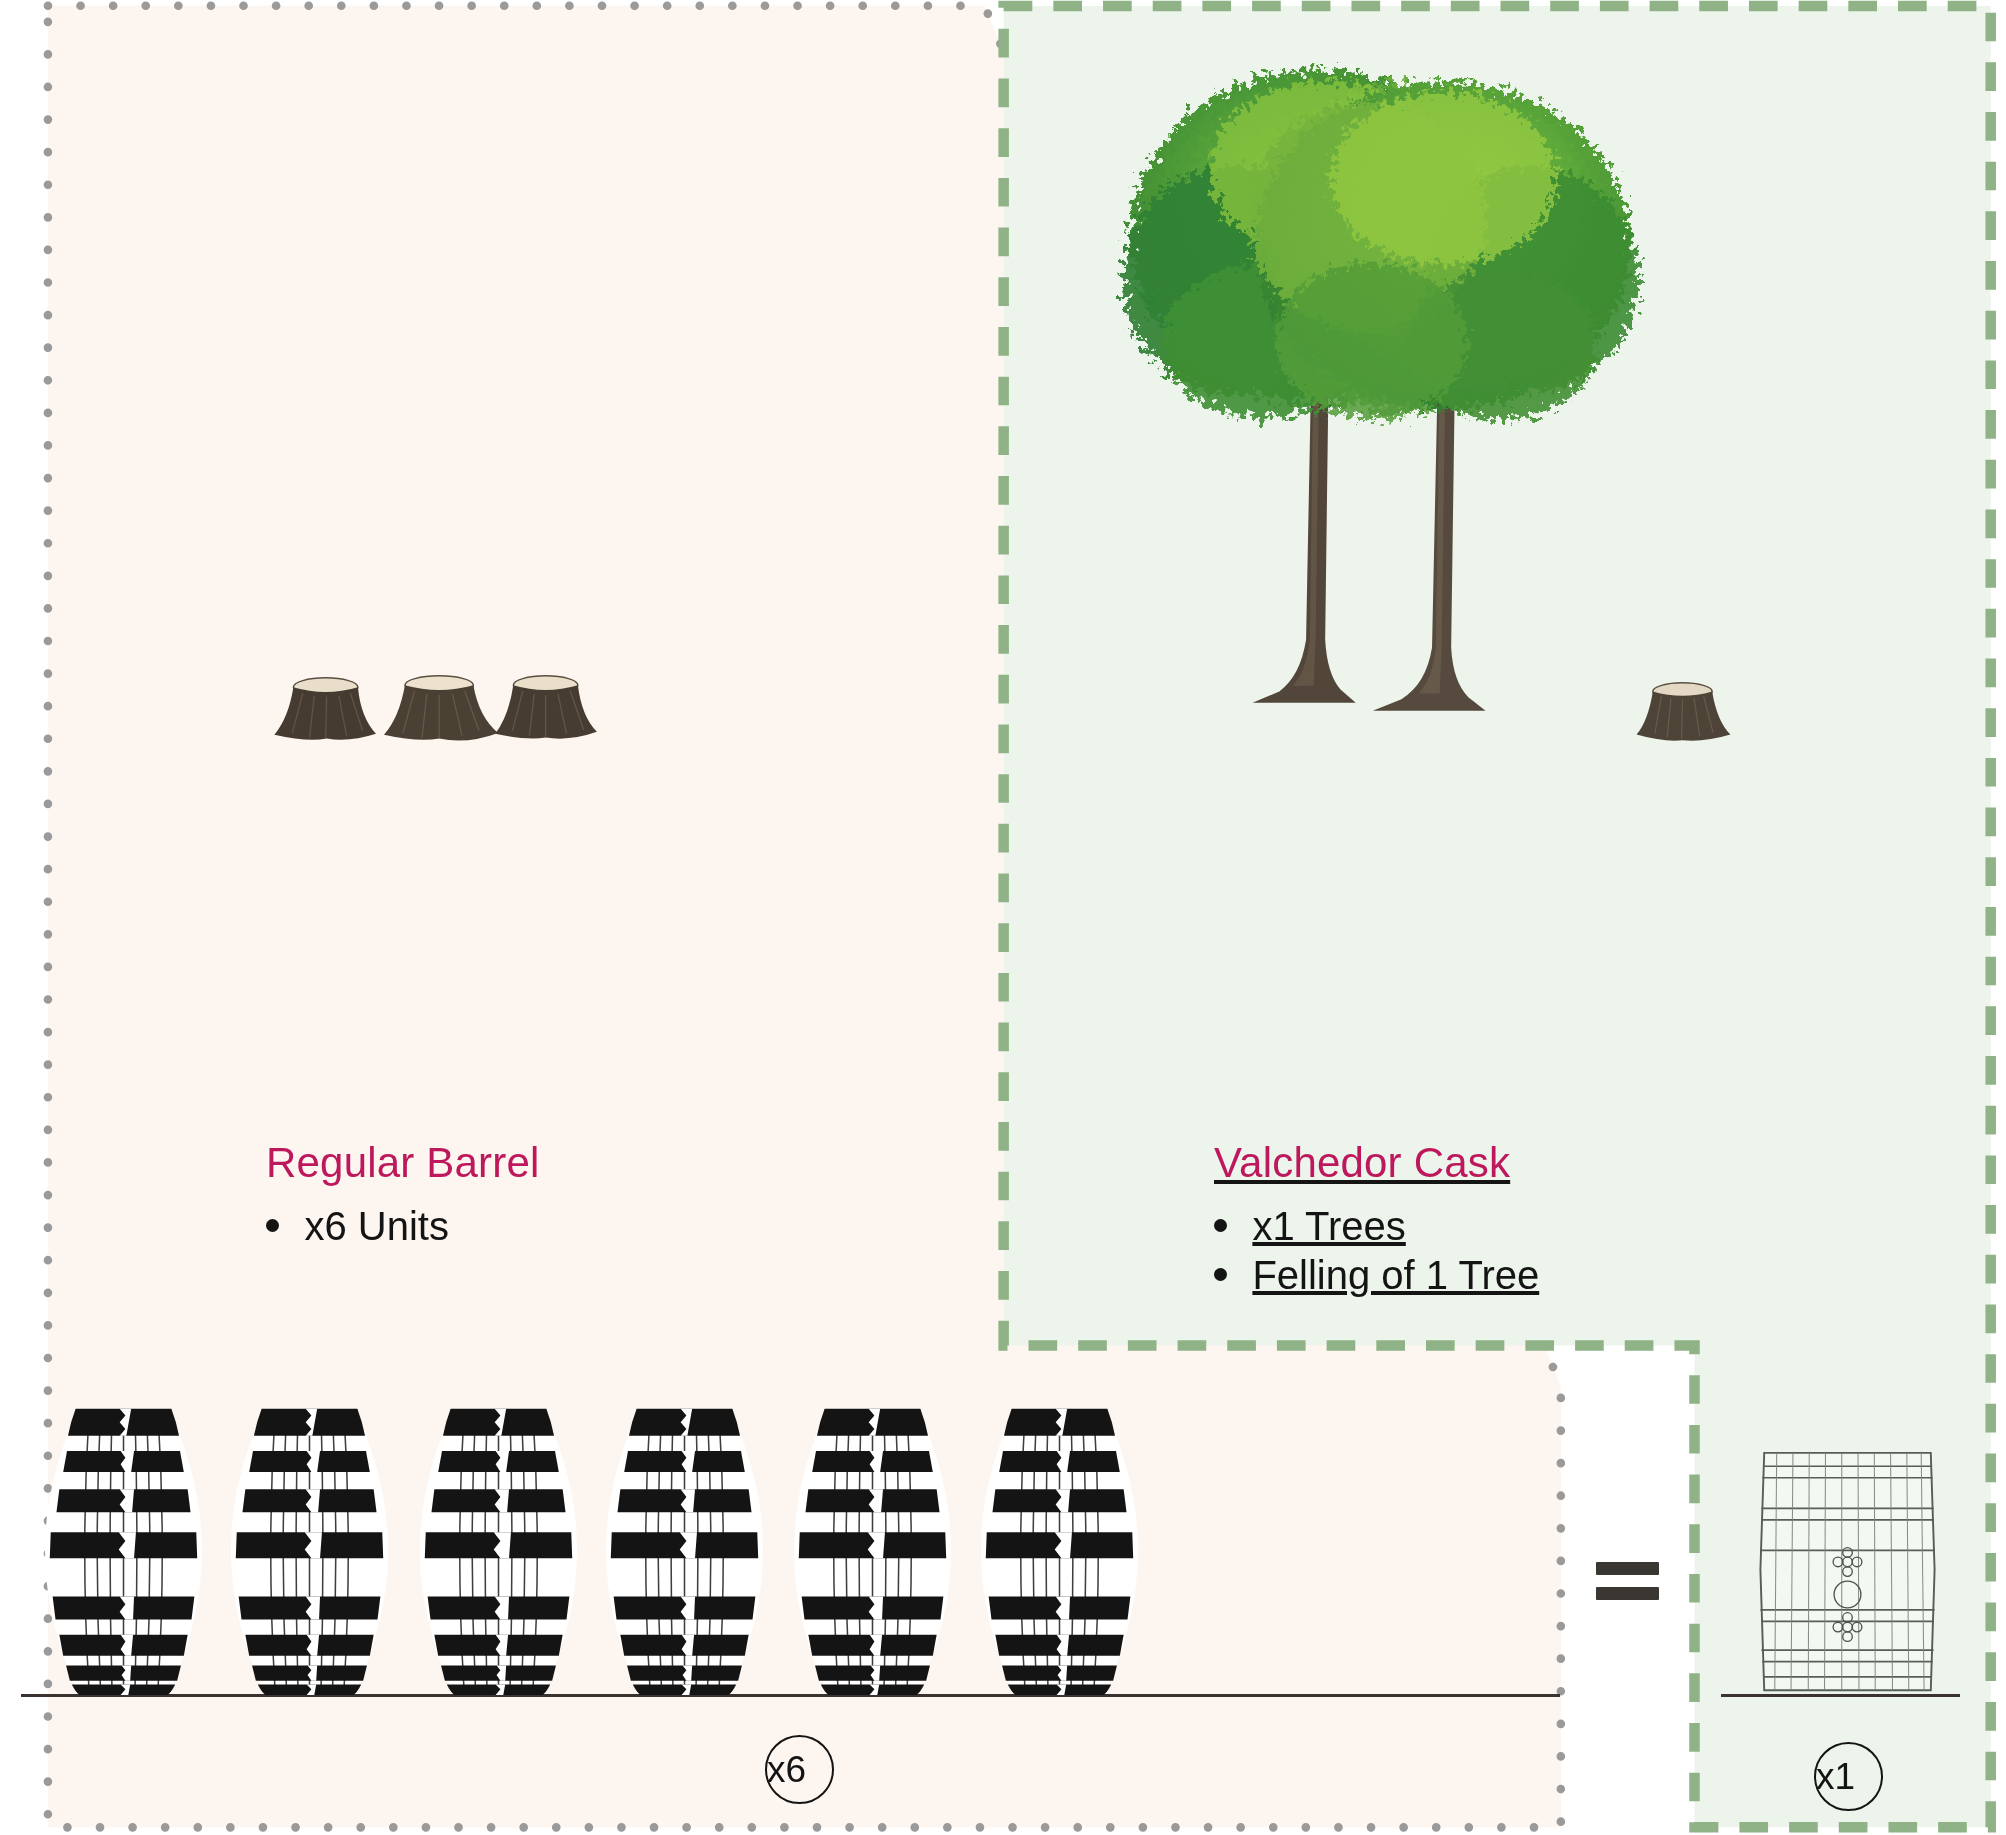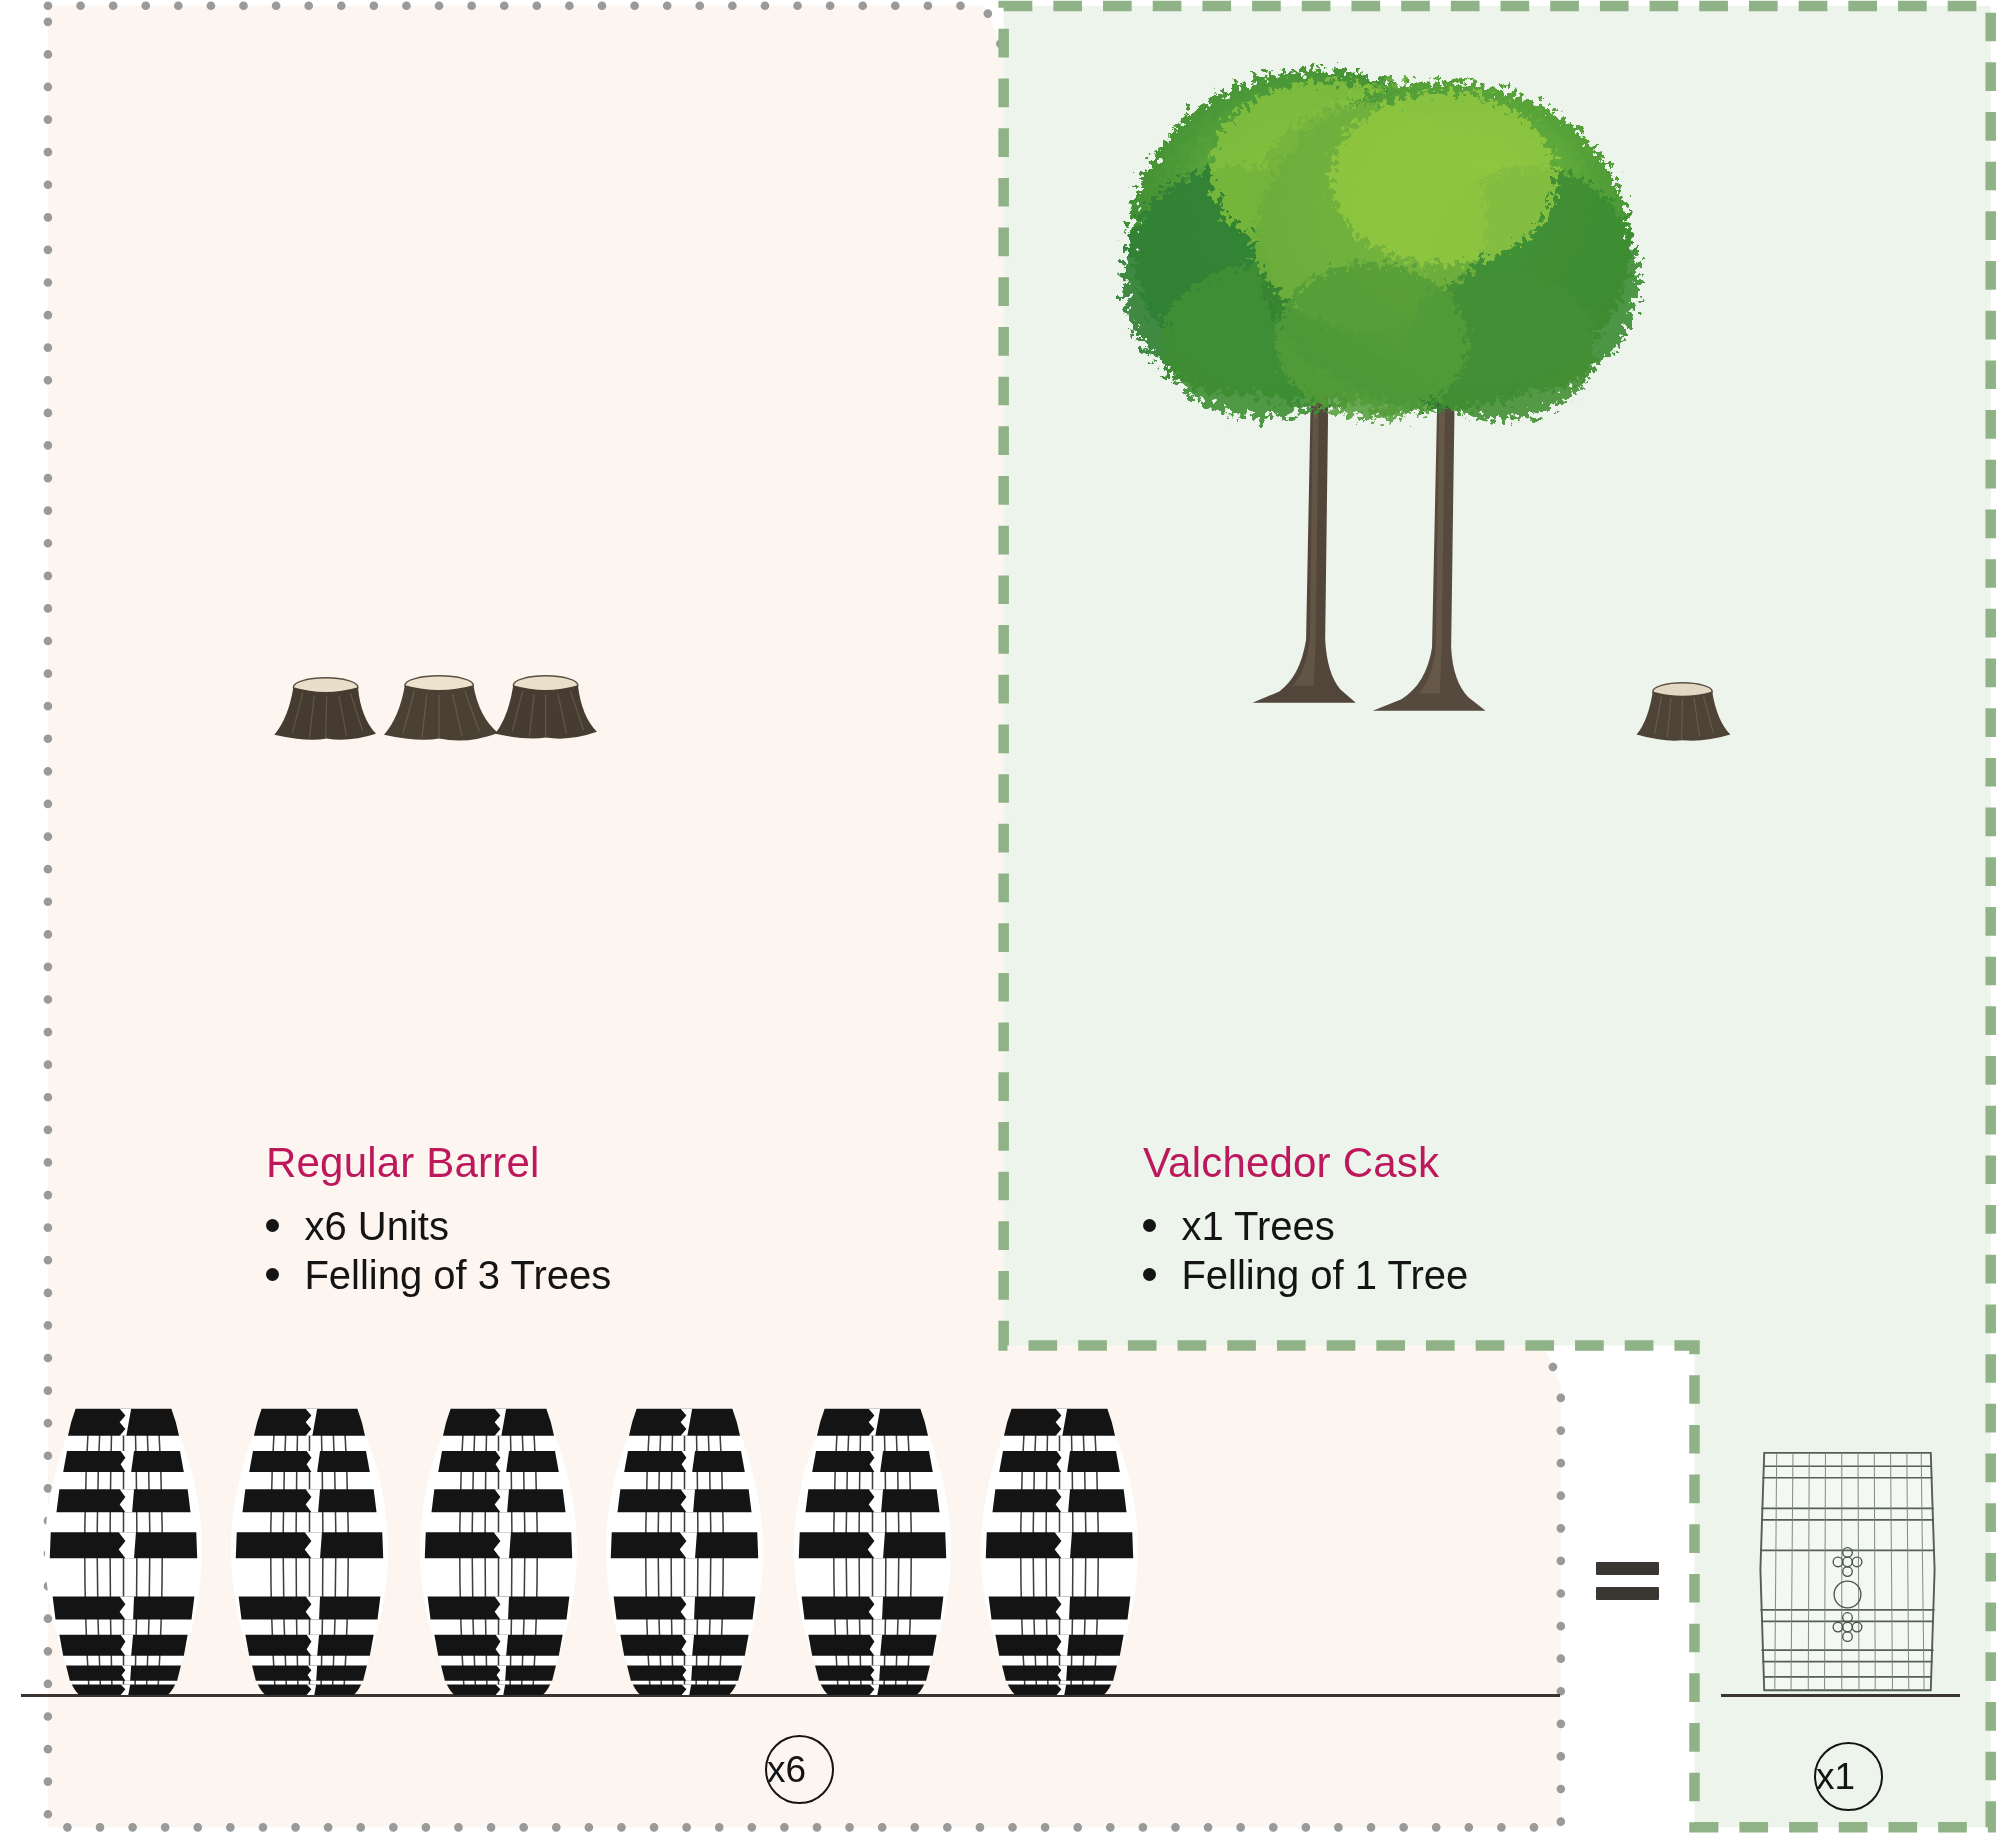--- a/index.html
+++ b/index.html
@@ -62,21 +62,21 @@
     display: inline-block;
     width: 13.4px; height: 13.4px;
     border-radius: 50%;
     background: #141414;
     margin-right: 25px;
     flex: 0 0 auto;
     position: relative;
     top: -7.6px;
   }
   #text-left  { left: 266px;  top: 1139px; }
-  #text-right { left: 1143px; top: 1139px; }
+  #text-right { left: 1214px; top: 1139px; text-decoration: underline; }
 
   
   .barrel { position: absolute; }
   .barrel svg { display: block; }
 
   
   #equals {
     position: absolute;
     left: 1596px; top: 1562px;
     width: 63px; height: 38px;
@@ -234,24 +234,20 @@
 
   <div class="ground" id="ground-left"></div>
   <div class="ground" id="ground-right"></div>
 
   <div class="textblock" id="text-left">
     <div class="tb-title">Regular Barrel</div>
     <ul class="tb-list">
       <li>
         <span class="bullet"></span>
         <span>x6 Units</span>
-      </li>
-      <li>
-        <span class="bullet"></span>
-        <span>Felling of 3 Trees</span>
       </li>
     </ul>
   </div>
 
   <div class="textblock" id="text-right">
     <div class="tb-title">Valchedor Cask</div>
     <ul class="tb-list">
       <li>
         <span class="bullet"></span>
         <span>x1 Trees</span>

